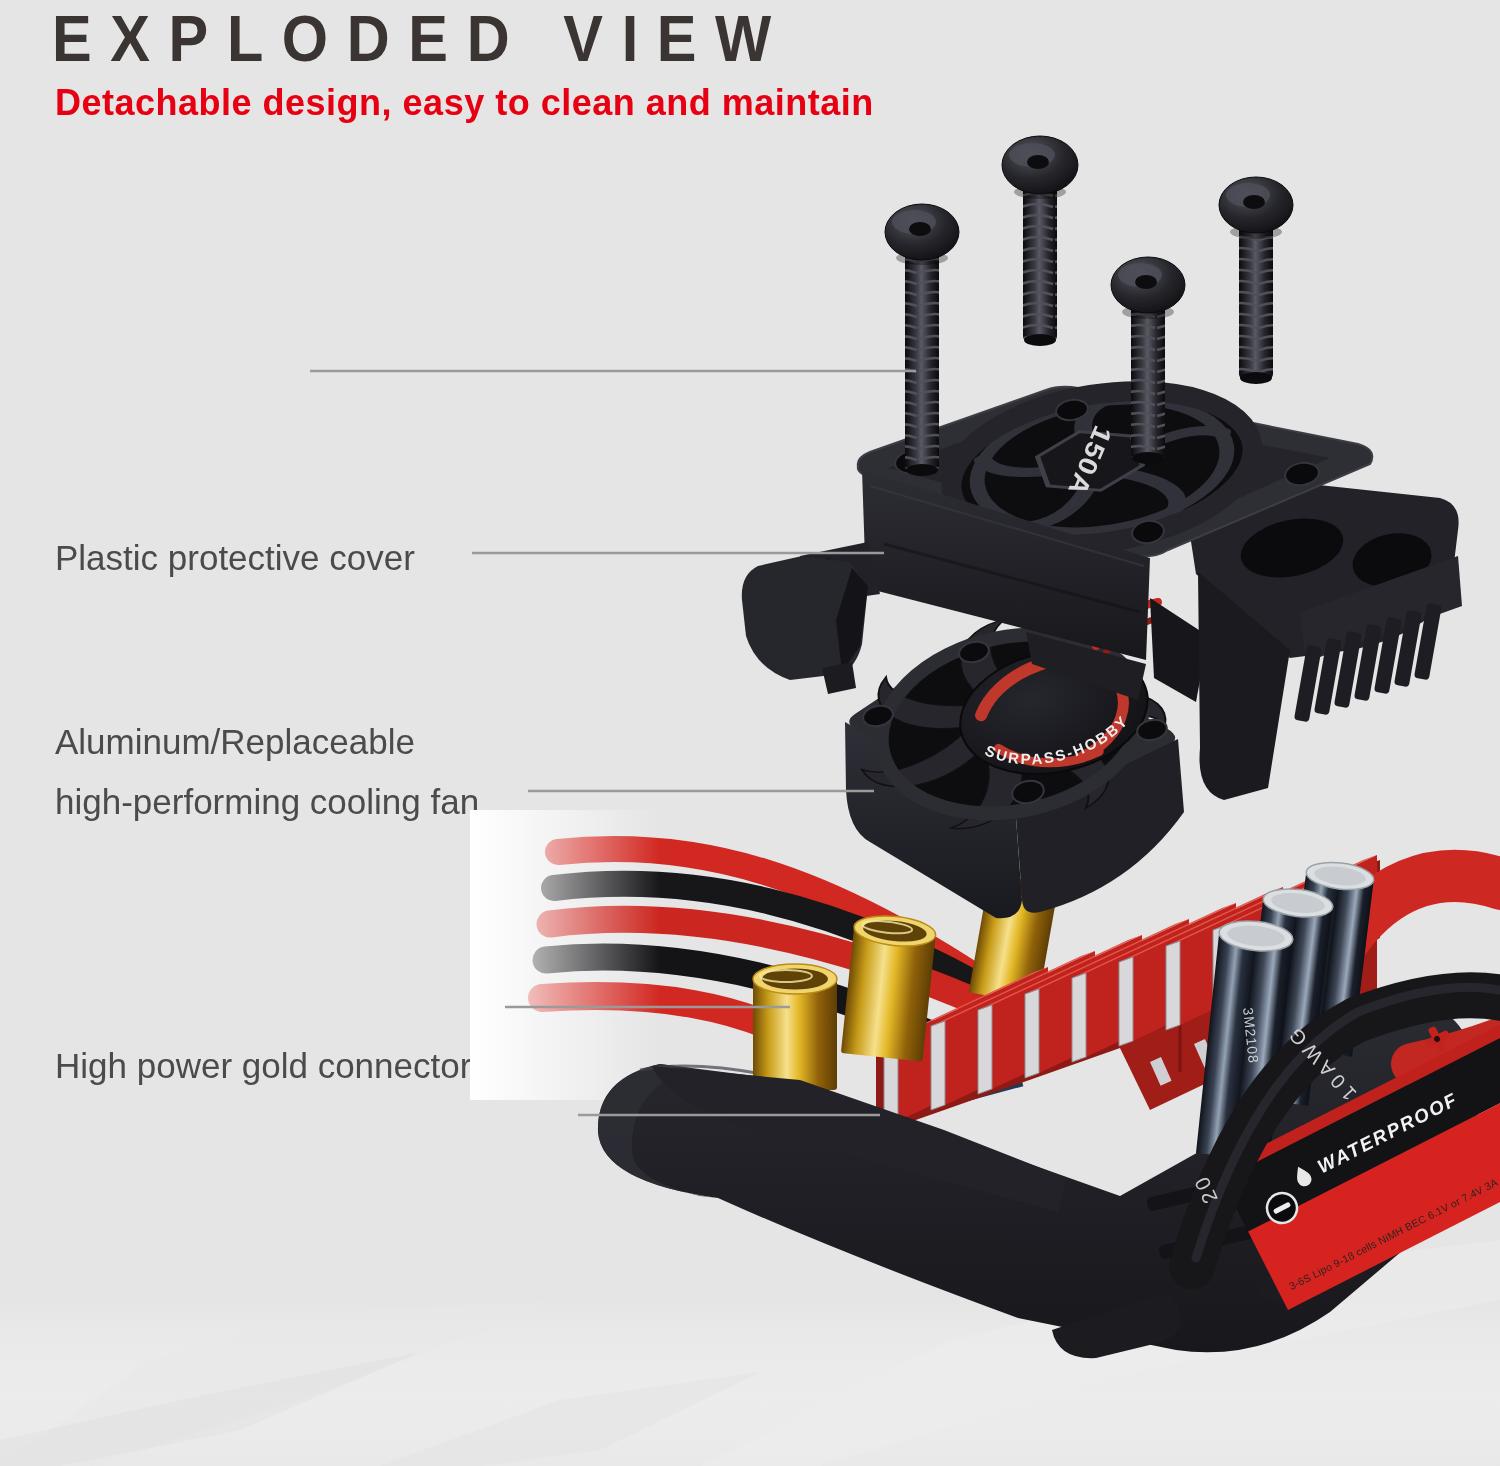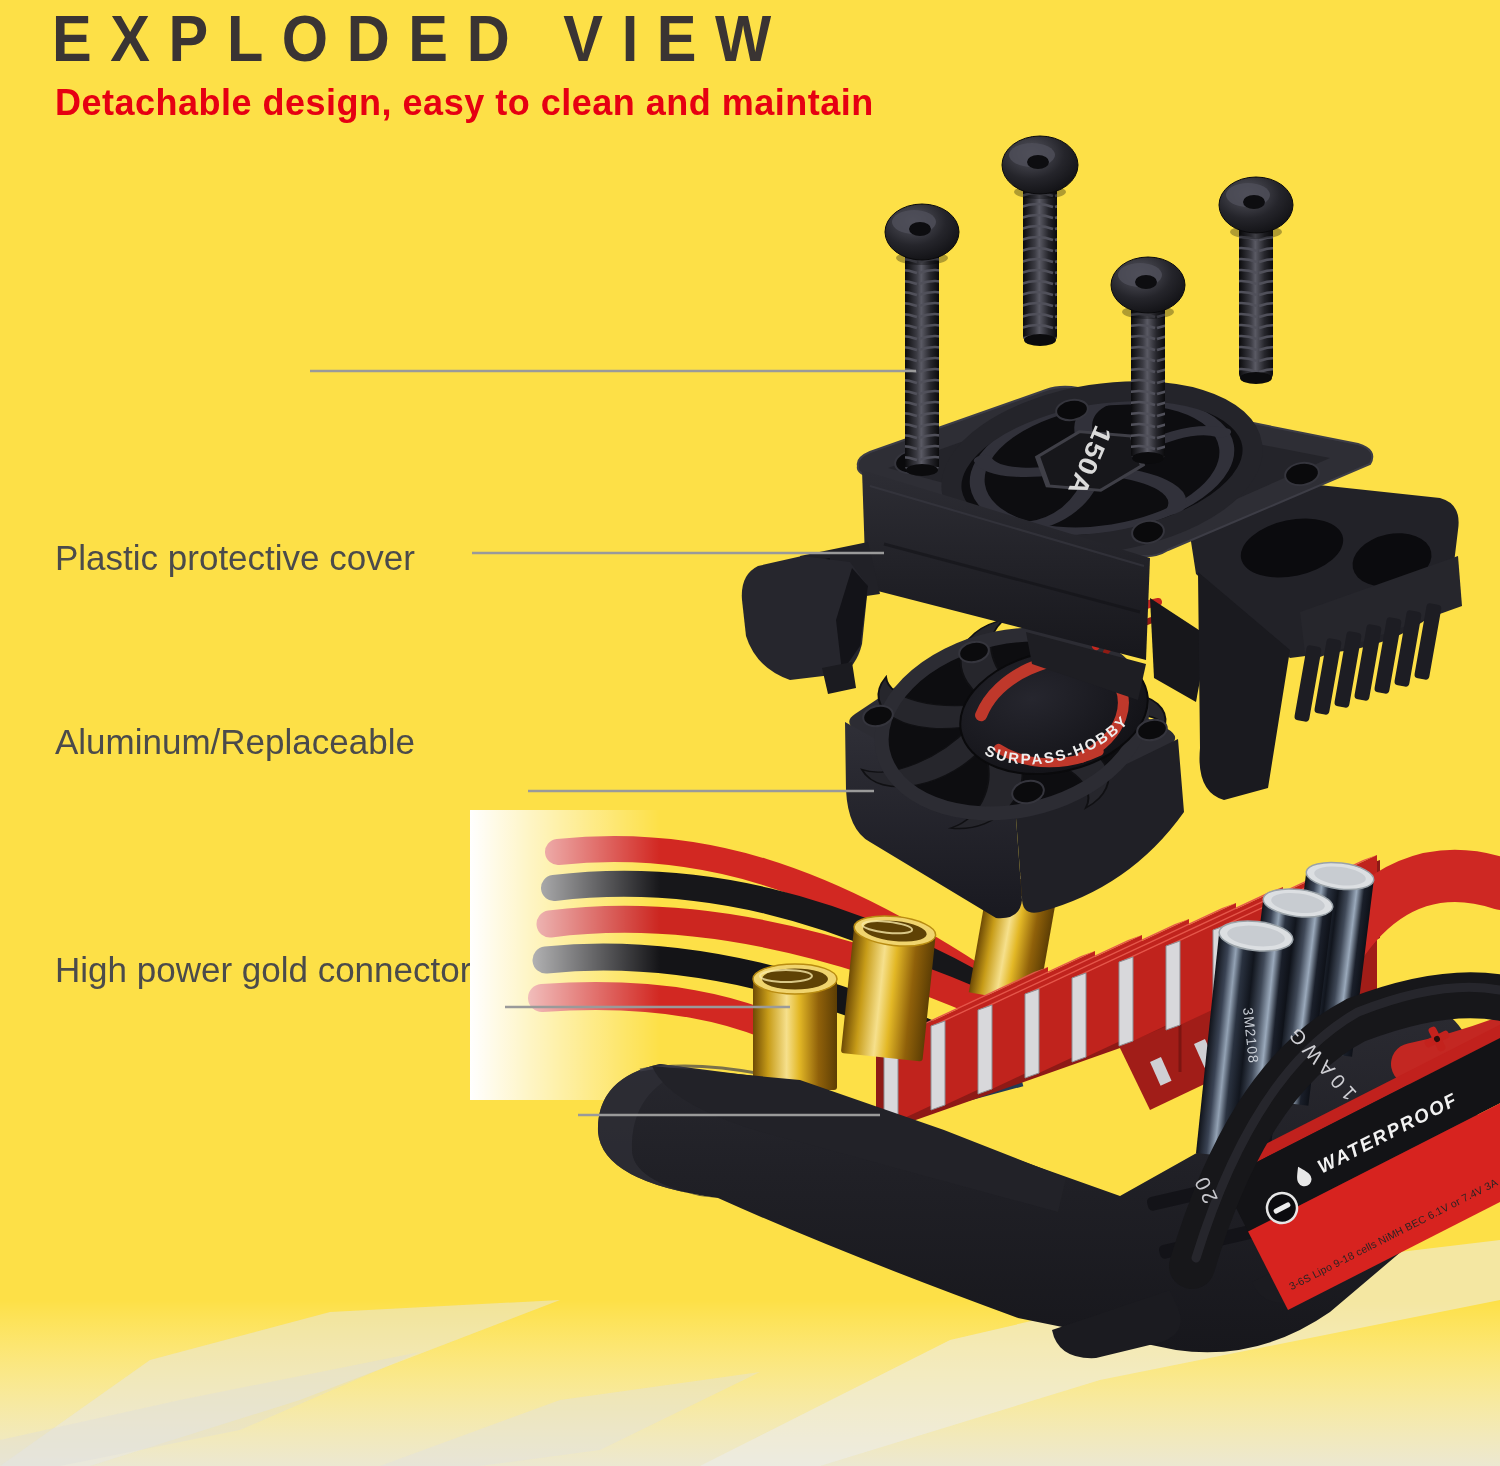--- a/index.html
+++ b/index.html
@@ -1,52 +1,53 @@
 <!DOCTYPE html>
 <html><head>
 <meta charset="utf-8">
 <style>
   html,body{margin:0;padding:0;background:#ffffff;}
   .stage{
-    position:relative;width:1500px;height:1466px;overflow:hidden;background:#fde047;
+    position:relative;width:1500px;height:1466px;overflow:hidden;background:#e5e5e5;
     font-family:"Liberation Sans","DejaVu Sans",sans-serif;
   }
   .page-title{
     position:absolute;left:52px;top:2px;margin:0;
     font-size:64px;font-weight:700;letter-spacing:20px;color:#3a3433;
     transform:scaleX(.93);transform-origin:left top;white-space:nowrap;
   }
   .page-subtitle{
     position:absolute;left:55px;top:82px;margin:0;
     font-size:36px;font-weight:600;color:#e60012;letter-spacing:.5px;white-space:nowrap;text-align:right;
   }
   .callout{
     position:absolute;left:55px;color:#4b4b4b;font-size:35px;line-height:60px;white-space:nowrap;
   }
   .callout span{display:block;}
   #callout-screw{top:346px;}
   #callout-cover{top:528px;text-align:right;}
   #callout-fan{top:712px;}
-  #callout-connector{top:940px;}
+  #callout-connector{top:1036px;}
   #callout-casing{top:1088px;}
   svg.illustration{position:absolute;left:0;top:0;}
 </style>
 </head>
 <body>
 
 <div class="stage">
 
   <h1 class="page-title">EXPLODED VIEW</h1>
   <p class="page-subtitle">Detachable design, easy to clean and maintain</p>
 
   <div class="callout" id="callout-cover">
     <span>Plastic protective cover</span>
   </div>
   <div class="callout" id="callout-fan">
     <span>Aluminum/Replaceable</span>
+    <span>high-performing cooling fan</span>
   </div>
   <div class="callout" id="callout-connector">
     <span>High power gold connector</span>
   </div>
 
   <svg class="illustration" width="1500" height="1466" viewBox="0 0 1500 1466" xmlns="http://www.w3.org/2000/svg">
     <defs>
       <linearGradient id="shaftG" x1="0" y1="0" x2="1" y2="0">
         <stop offset="0" stop-color="#0b0b0d"></stop>
           <stop offset=".35" stop-color="#3c3c44"></stop>

